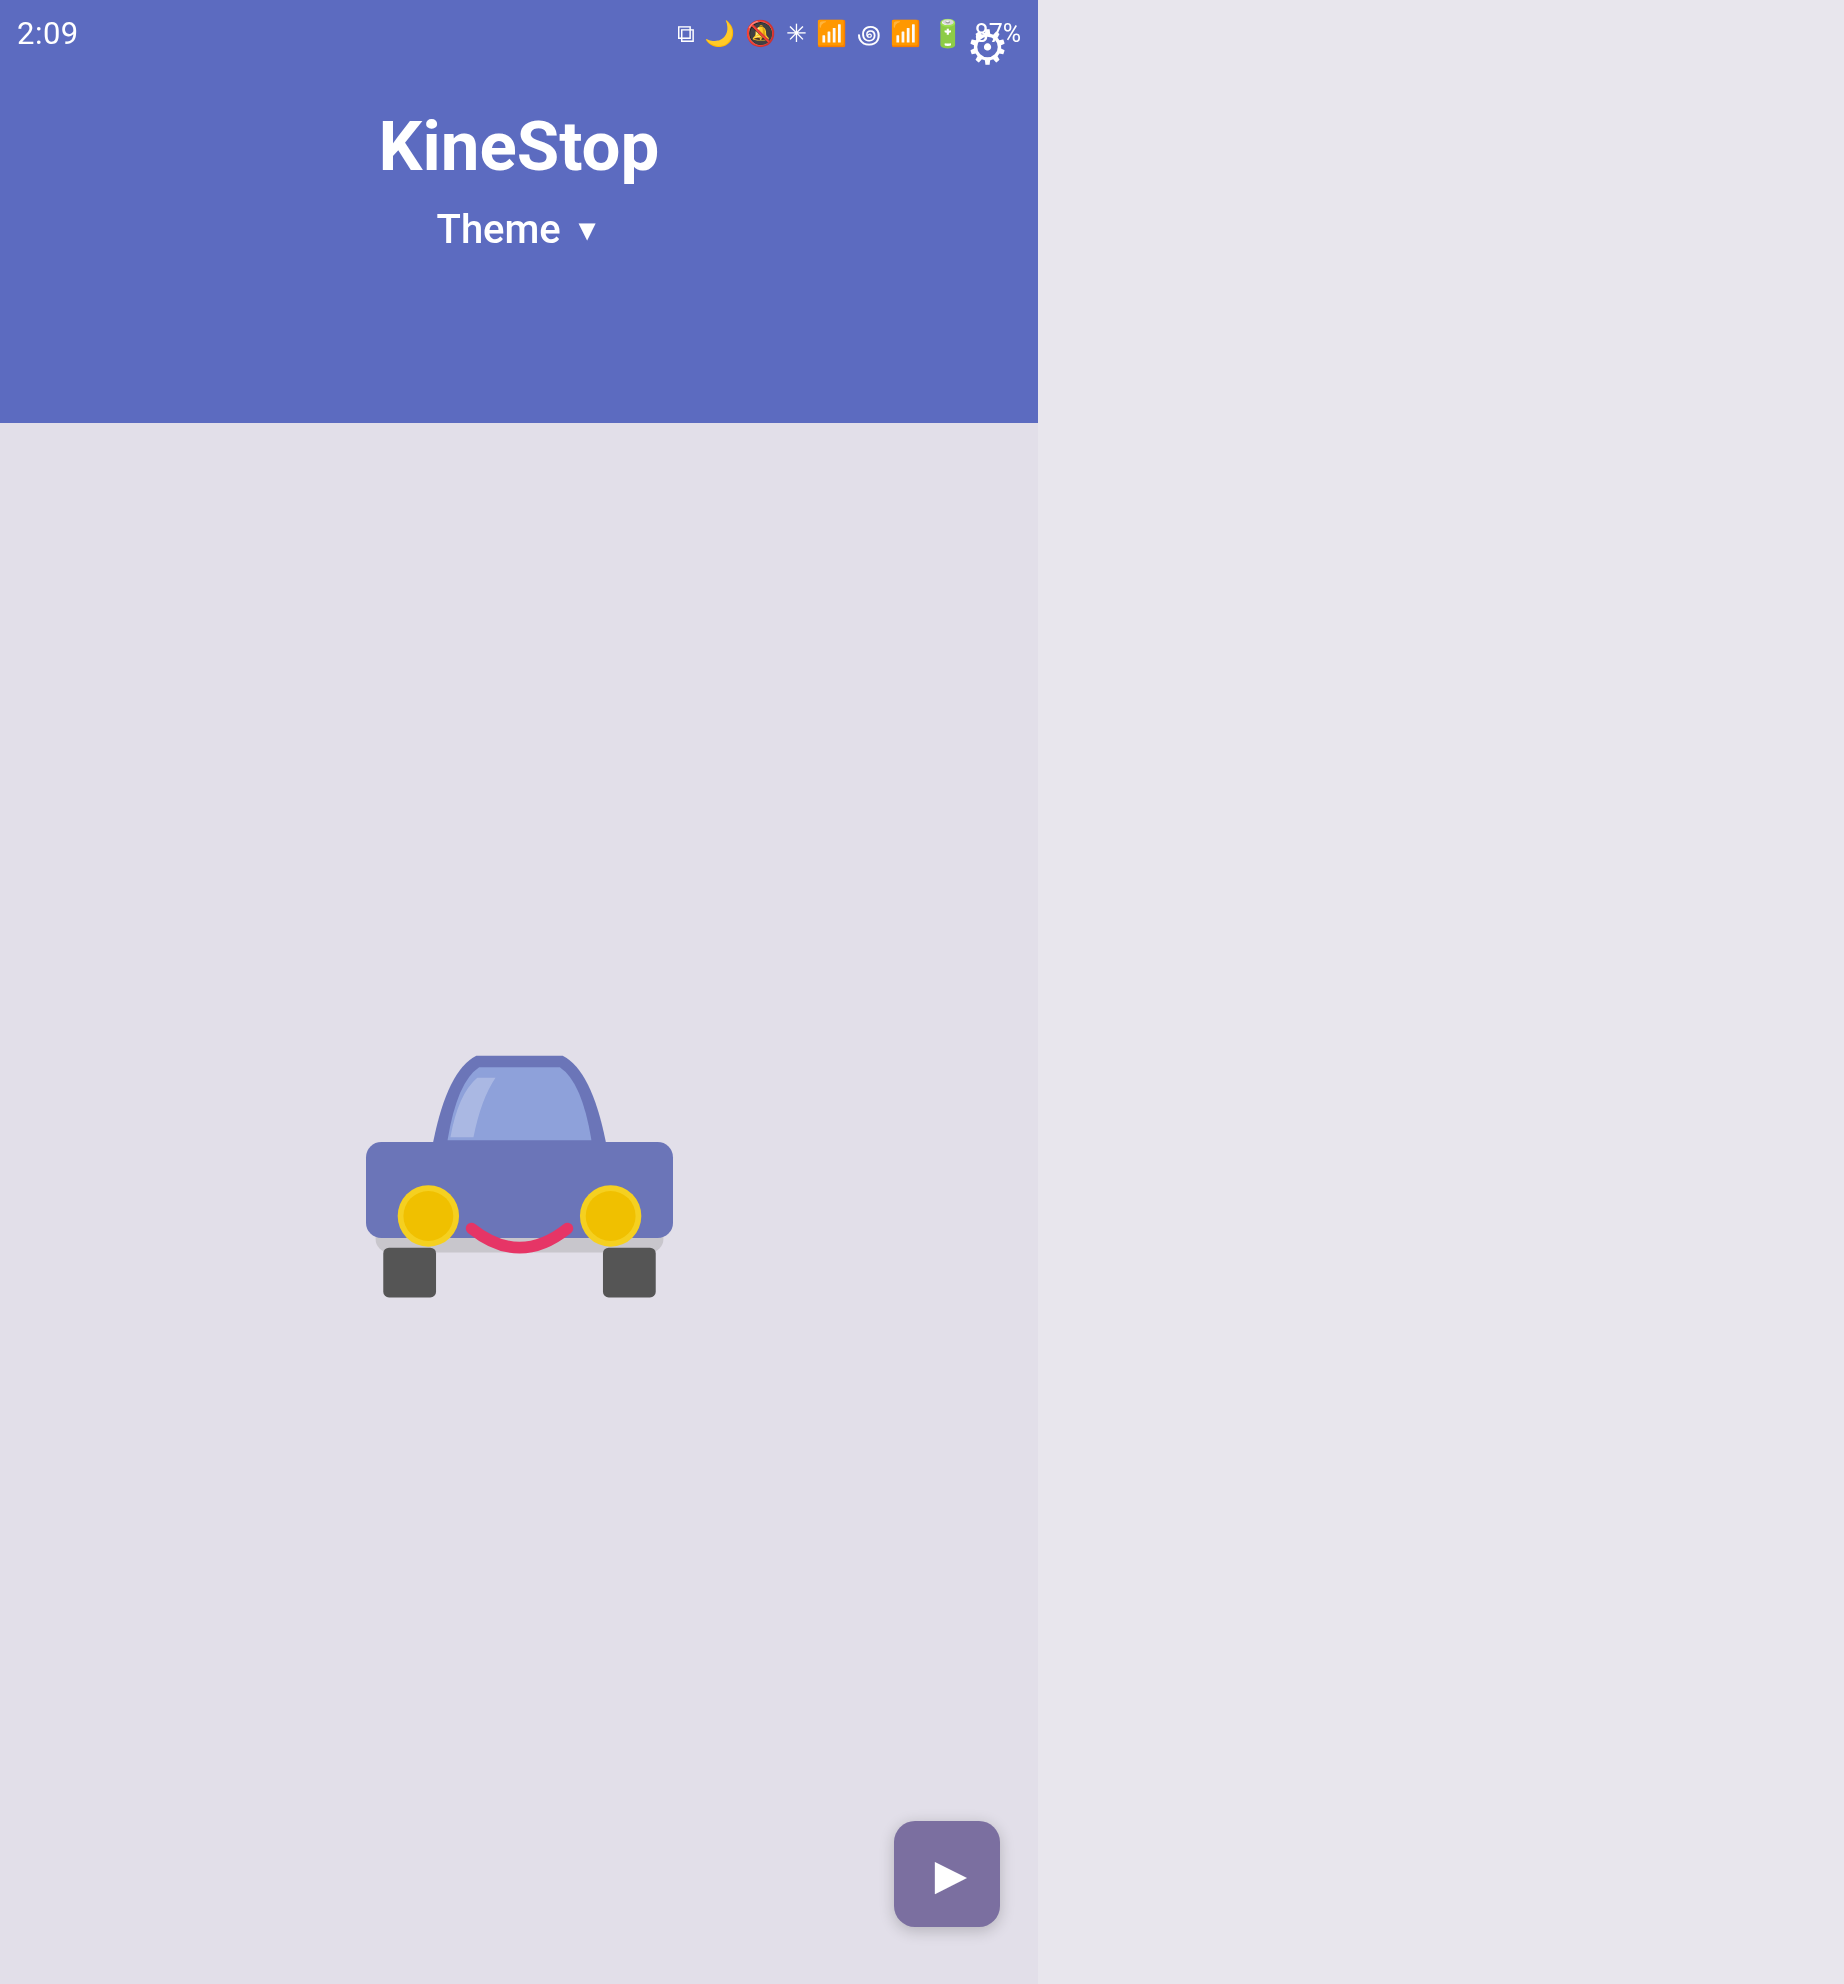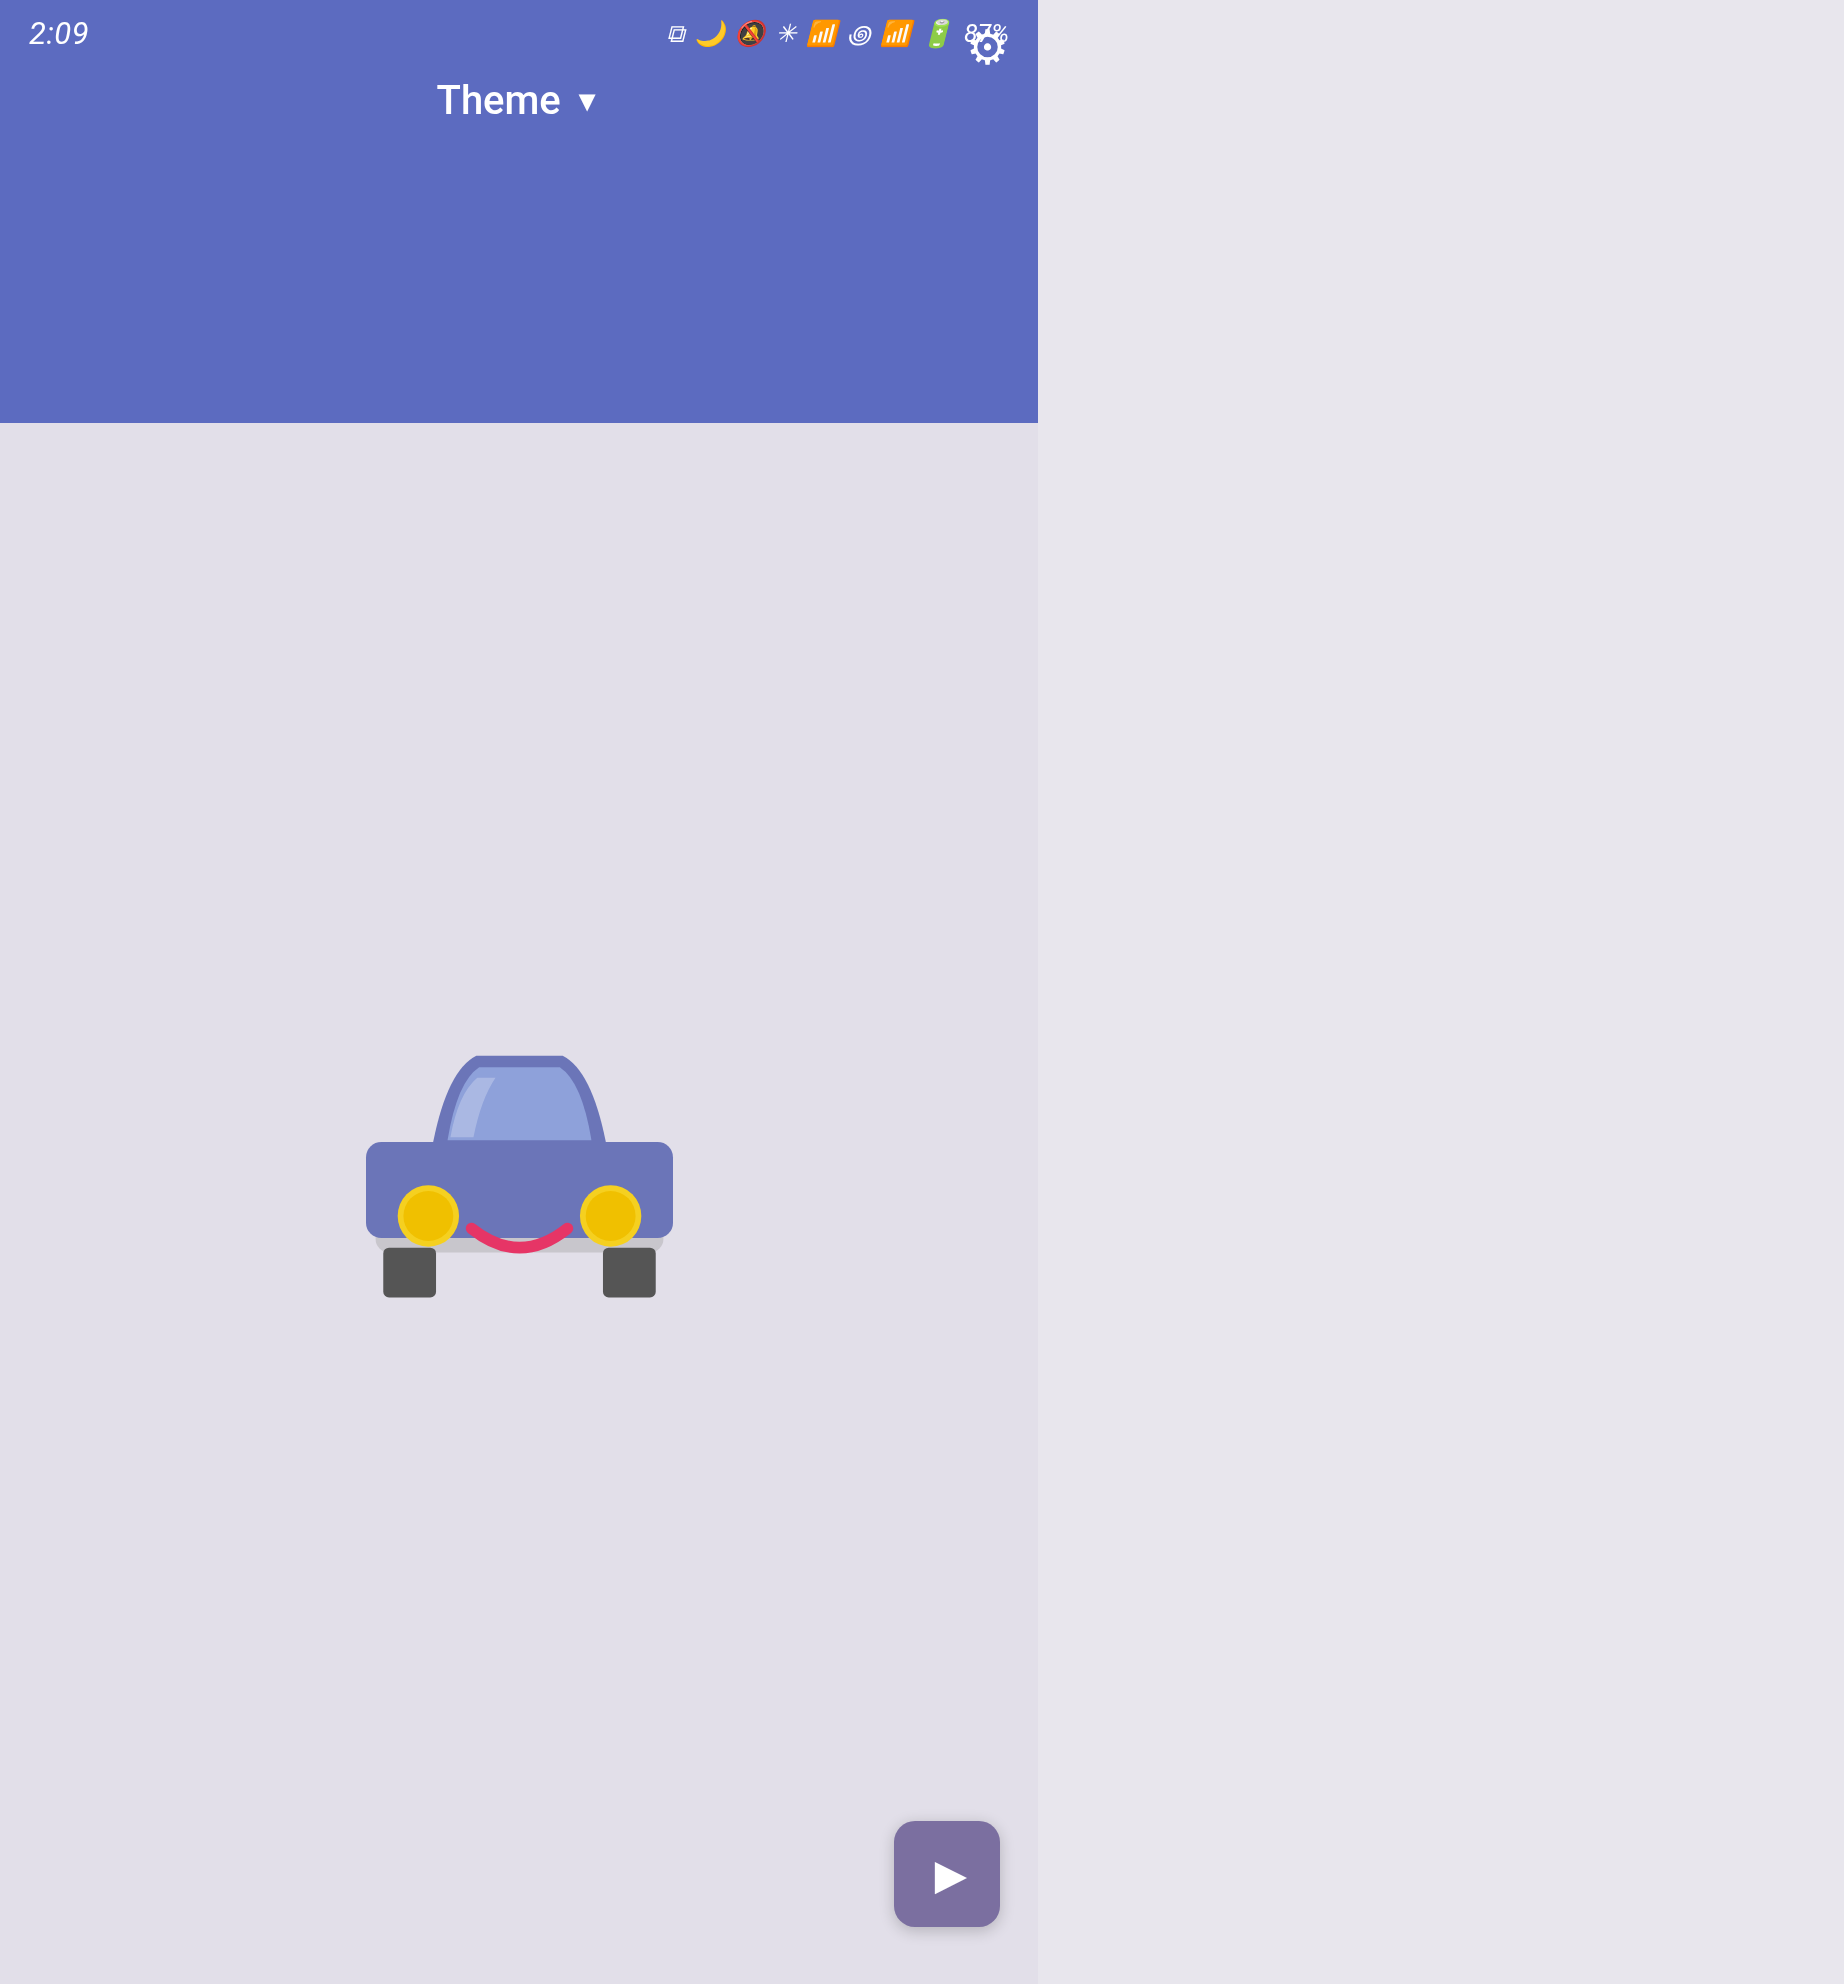--- a/index.html
+++ b/index.html
@@ -20,23 +20,22 @@
     
     .status-bar {
       position: absolute;
       top: 0;
       left: 0;
       width: 100%;
       height: 67px;
       display: flex;
       align-items: center;
       justify-content: space-between;
-      padding: 0 29px;
+      padding: 0 17px;
       z-index: 10;
-      font-style: italic;
     }
 
     .status-time {
       color: white;
       font-size: 31px;
       font-weight: 400;
       letter-spacing: 0.5px;
     }
 
     .status-icons {
@@ -160,20 +159,21 @@
     <span>📶</span>
     <span>꩜</span>
     <span>📶</span>
     <span class="status-battery">🔋</span>
     <span>87%</span>
   </div>
 </div>
 
 <div class="header">
   <div class="settings-icon">⚙</div>
+  <h1 class="app-title">KineStop</h1>
   <div class="theme-dropdown">
     <span class="theme-label">Theme</span>
     <span class="theme-arrow">▼</span>
   </div>
 </div>
 
 <div class="main-content">
 
   <div class="car-container">
     <svg width="365" height="307" viewBox="0 0 380 320" xmlns="http://www.w3.org/2000/svg">

